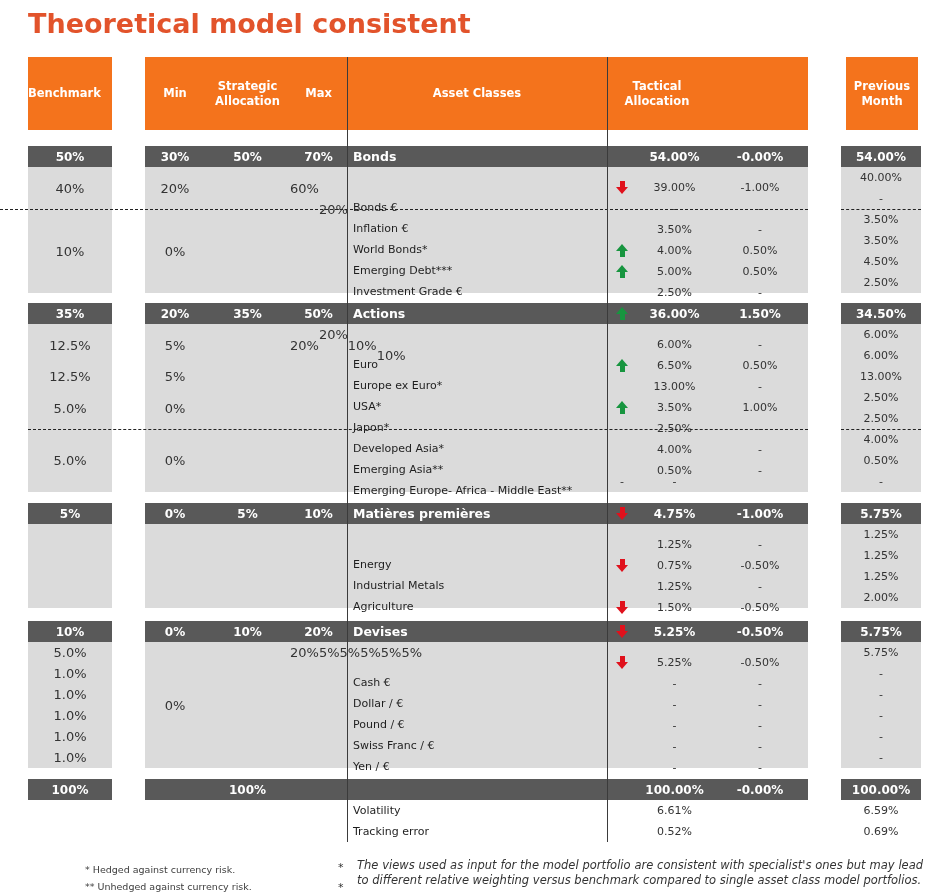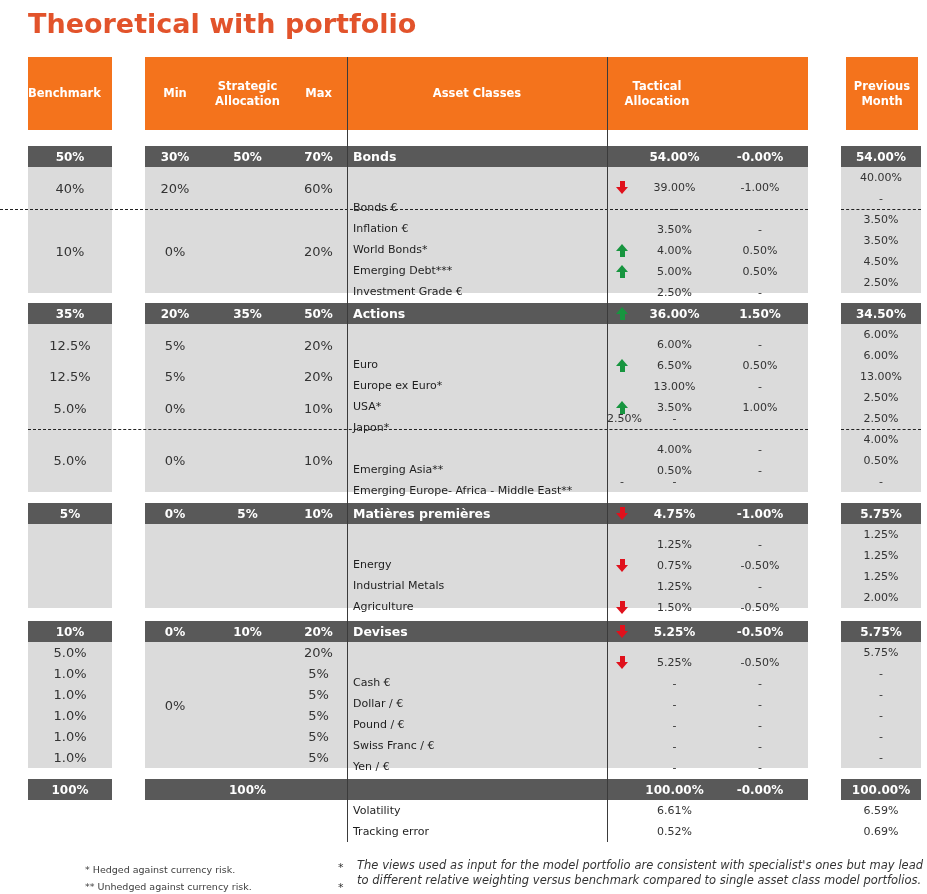--- a/index.html
+++ b/index.html
@@ -23,21 +23,21 @@
   .bench-block .bar{height:21px;display:flex;align-items:center;justify-content:center;}
   .group{display:flex;align-items:center;justify-content:center;background:var(--row);color:#333;font-size:13px;}
   .main-block{position:absolute;left:145px;width:663px;}
   .main-bar{height:21px;display:grid;grid-template-columns:60px 85px 57px 260px 30px 75px 96px;align-items:center;}
   .main-bar .c{text-align:center;}
   .main-bar .name{text-align:left;padding-left:6px;font-size:12.5px;}
   .main-bar .ar{display:flex;justify-content:center;align-items:center;}
   .main-body{display:flex;background:var(--row);}
   .col-min{width:60px;display:flex;flex-direction:column;}
   .col-strat{width:85px;}
-  .col-max{width:57px;display:flex;flex-direction:column;}
+  .col-max{width:57px;display:flex;flex-direction:row;}
   .col-rows{width:461px;display:flex;flex-direction:column;}
   .trow{height:21px;display:grid;grid-template-columns:260px 30px 75px 96px;align-items:center;font-size:11px;}
   .cell-asset{padding-left:6px;color:#1e1e1e;white-space:nowrap;overflow:hidden;margin-top:40px;}
   .cell-arrow{display:flex;justify-content:center;align-items:center;}
   .cell-val,.cell-chg{text-align:center;color:#333;}
   .prev-block{position:absolute;left:841px;width:80px;}
   .prev-block .bar{height:21px;display:flex;align-items:center;justify-content:center;}
   .prev-block .prow{height:21px;display:flex;align-items:center;justify-content:center;background:var(--row);font-size:11px;color:#333;}
   
   .total-bench{position:absolute;left:28px;top:779px;width:84px;height:21px;display:flex;align-items:center;justify-content:center;}
@@ -65,21 +65,21 @@
   
   .fn-left{position:absolute;left:85px;top:861px;font-size:9.5px;color:#3c3c3c;line-height:17px;}
   .fn-mark{position:absolute;left:338px;font-size:11px;color:#333;}
   .fn-note{position:absolute;left:357px;top:858px;width:566px;font-style:italic;font-size:11.5px;
            line-height:14.5px;color:#333;text-align:justify;}
 </style>
 </head>
 <body>
 
 <div class="page">
-  <div class="title">Theoretical with portfolio</div>
+  <div class="title">Theoretical model consistent</div>
 
   <div class="hdr" id="hdr-benchmark">
     <span>Benchmark</span>
   </div>
   <div class="hdr" id="hdr-main">
     <div class="hc">Min</div>
     <div class="hc">Strategic Allocation</div>
     <div class="hc">Max</div>
     <div class="hc">Asset Classes</div>
     <div class="hc">Tactical Allocation</div>
@@ -255,20 +255,21 @@
               <div class="cell-arrow">
                 <span class="arrow arrow-up">
                   <span class="shaft"></span>
                   <span class="head"></span>
                 </span>
               </div>
               <div class="cell-val">3.50%</div>
               <div class="cell-chg">1.00%</div>
             </div>
             <div class="trow">
+              <div class="cell-asset">Developed Asia*</div>
               <div class="cell-arrow">
                 <span></span>
               </div>
               <div class="cell-val">2.50%</div>
               <div class="cell-chg">-</div>
             </div>
             <div class="trow">
               <div class="cell-asset">Emerging Asia**</div>
               <div class="cell-arrow">
                 <span></span>

